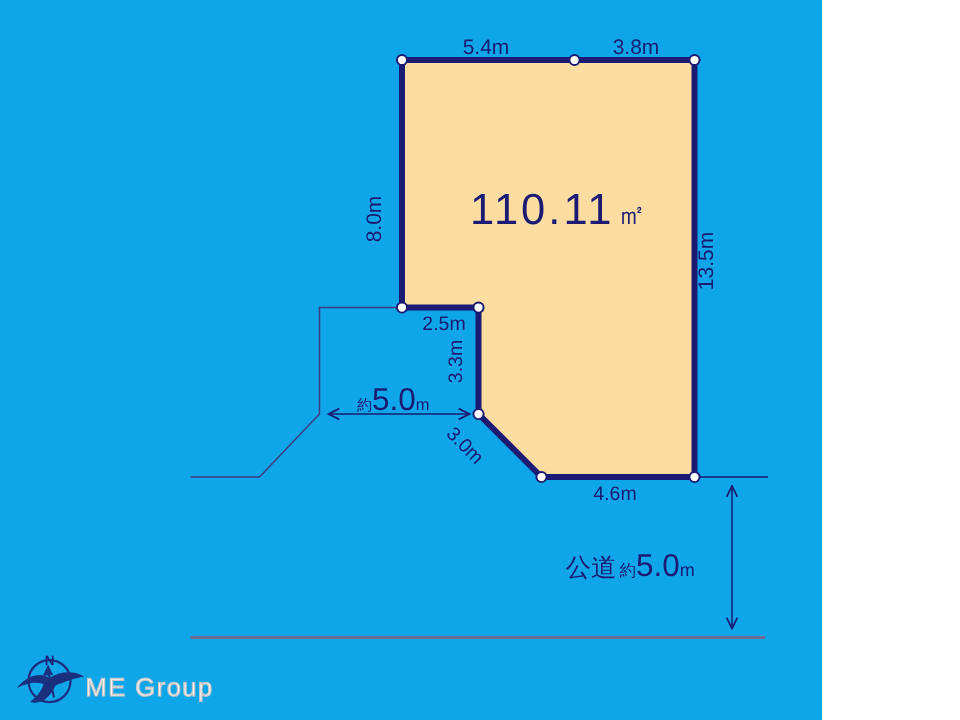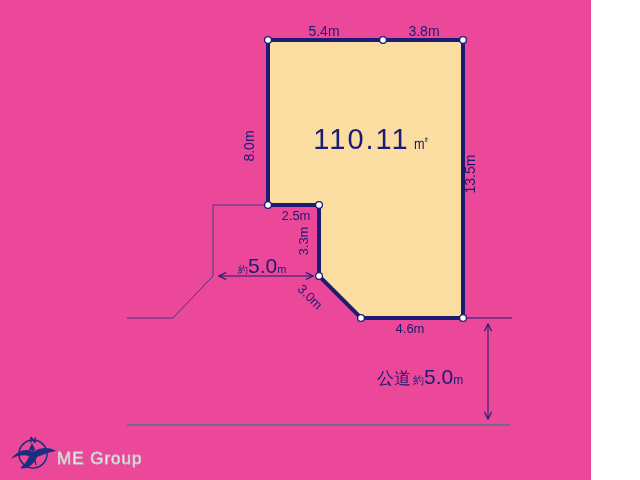--- a/index.html
+++ b/index.html
@@ -1,19 +1,19 @@
 <!DOCTYPE html>
 <html><head>
 <meta charset="utf-8">
 <style>
   html,body{margin:0;padding:0;background:#ffffff;}
   .canvas{
     position:relative;
-    width:591px;height:480px;
-    background:#ec4899;
+    width:548px;height:480px;
+    background:#0ea5e9;
     font-family:"Liberation Sans", sans-serif;
     overflow:hidden;
   }
   svg text{
     font-family:"Liberation Sans", sans-serif;
     fill:#1B1B73;
   }
   .dim-label{font-size:13px;}
   .top-label{font-size:14px;}
   .area-value{font-size:29px;letter-spacing:2px;}

